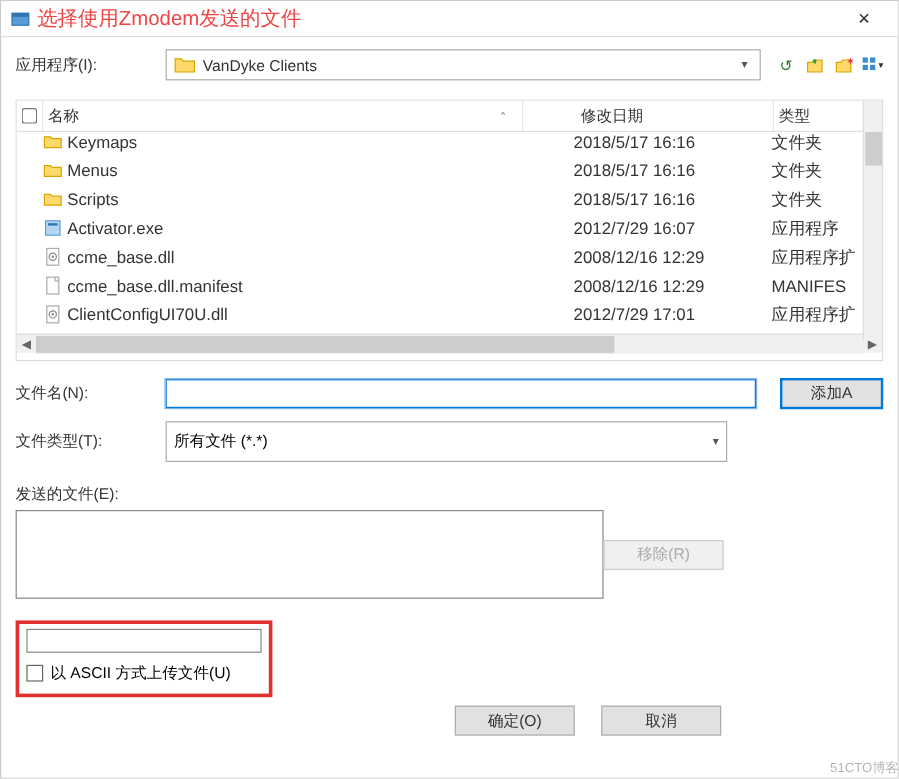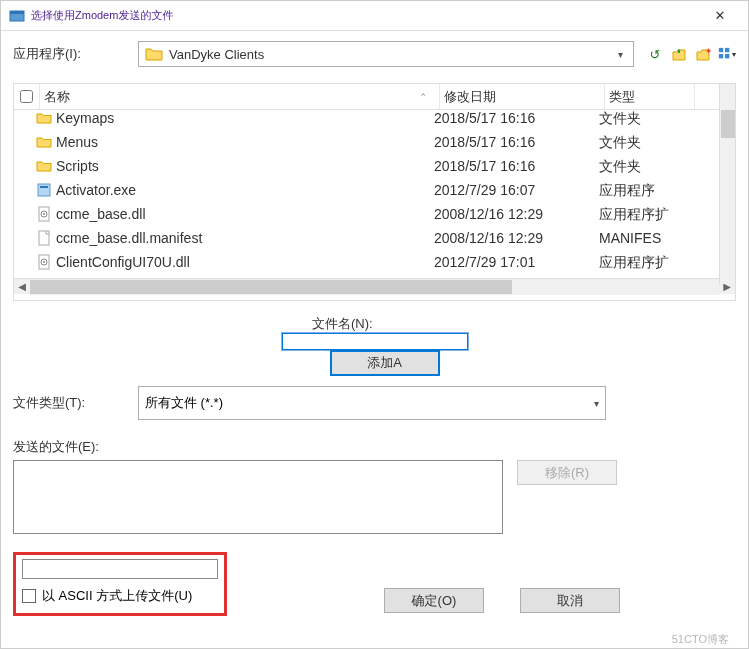--- a/index.html
+++ b/index.html
@@ -27,22 +27,22 @@
       display: flex;
       align-items: center;
       padding: 0 8px;
     }
     .titlebar-icon {
       width: 16px; height: 16px;
       margin-right: 6px;
     }
     .titlebar-text {
       flex: 1;
-      font-size: 11px;
-      color: #4c1d95;
+      font-size: 17px;
+      color: #ef4444;
     }
     .close-btn {
       width: 40px; height: 28px;
       text-align: center;
       font-size: 13px;
       color: #333;
       cursor: pointer;
       line-height: 28px;
     }
     .content {
@@ -98,21 +98,21 @@
       display: flex;
       height: 26px;
       border-bottom: 1px solid #e0e0e0;
       background: #fff;
       font-size: 13px;
       color: #333;
       align-items: center;
     }
     .col-check { width: 26px; display:flex; align-items:center; justify-content:center;}
     .col-name { flex: 0 0 400px; display:flex; align-items:center; gap:8px;}
-    .col-date { flex: 0 0 165px; }
+    .col-date { flex: 0 0 165px; margin-left: 44px; }
     .col-type { flex: 0 0 90px; }
     .header-cell { border-right: 1px solid #e8e8e8; padding: 0 4px; height:100%; display:flex; align-items:center;}
     .file-rows { background:#fff; }
     .file-row {
       display: flex;
       height: 24px;
       align-items: flex-start;
       font-size: 14px;
       color: #333;
     }
@@ -131,31 +131,31 @@
       position:absolute; right:0; top:0; bottom:16px; width:16px;
       background:#f0f0f0; border-left:1px solid #ddd;
     }
     .scroll-thumb-v { position:absolute; top:26px; left:1px; width:14px; height:28px; background:#cdcdcd;}
     .text-input {
       flex:1; height:24px; border:1px solid #0078d7;
       background:#fff; padding:0 4px; font-size:13px;
       outline: 1px solid #7eb4ea;
     }
     .add-btn {
-      width:110px; height:26px; margin-left:20px;
+      width:86px; height:26px; margin-left:20px;
       border:2px solid #0078d7; background:#e1e1e1;
       font-size:13px; color:#333; cursor:pointer;
     }
     .type-select {
       flex:1; height:24px; border:1px solid #adadad; background:#fff;
       display:flex; align-items:center; padding:16px 6px; font-size:13px;
     }
     .send-label { font-size:13px; color:#333; margin-top:8px; margin-bottom:4px;}
     .send-area {
-      display:flex; gap:14px; align-items:flex-start;
+      display:flex; align-items:center;
     }
     .send-textarea {
       width:490px; height:74px; border:1px solid #888; background:#fff; resize:none;
     }
     .remove-btn {
       width:100px; height:25px; border:1px solid #ccc; background:#f0f0f0;
       font-size:13px; color:#aaa; cursor:default;
     }
     .highlight-box {
       border:3px solid #e03030;
@@ -164,29 +164,29 @@
       width:214px;
     }
     .small-input {
       width:196px; height:20px; border:1px solid #888; background:#fff;
     }
     .ascii-row {
       display:flex; align-items:center; gap:6px; margin-top:8px; font-size:13px;
     }
     .ascii-check { width:14px; height:14px; border:1px solid #666; background:#fff;}
     .bottom-buttons {
-      position:absolute; bottom:36px; right:129px;
-      display:flex; gap:36px;
+      position:absolute; bottom:36px; right:148px;
+      display:flex; gap:22px;
     }
     .dlg-btn {
       width:100px; height:25px; border:1px solid #adadad; background:#e1e1e1;
       font-size:13px; color:#333; cursor:pointer;
     }
     .watermark {
-      position:absolute; right:20px; bottom:2px;
+      position:absolute; right:0; bottom:2px;
       font-size:11px; color:rgba(0,0,0,0.3);margin-top:34px;
     }
     .sort-arrow { color:#888; font-size:9px; margin-left:auto; padding-right:8px;}
     input[type=checkbox]{ width:13px; height:13px;}
   </style>
 </head>
 <body>
 
 <div class="window">
   <div class="titlebar">
@@ -320,21 +320,21 @@
       </div>
       <div class="scroll-h">
         <div class="scroll-arrow">◀</div>
         <div class="scroll-track">
             <div class="scroll-thumb-h"></div>
           </div>
         <div class="scroll-arrow">▶</div>
       </div>
     </div>
 
-    <div class="row" style="margin-top:14px;flex-direction:column;">
+    <div class="row" style="margin-top:14px;">
       <div class="label">文件名(N):</div>
       <input type="text" class="text-input" value="" style="">
       <button class="add-btn">添加A</button>
     </div>
 
     <div class="row">
       <div class="label">文件类型(T):</div>
       <div class="type-select">
         <span>所有文件 (*.*)</span>
         <span style="margin-left:auto;font-size:10px;color:#555">▾</span>

